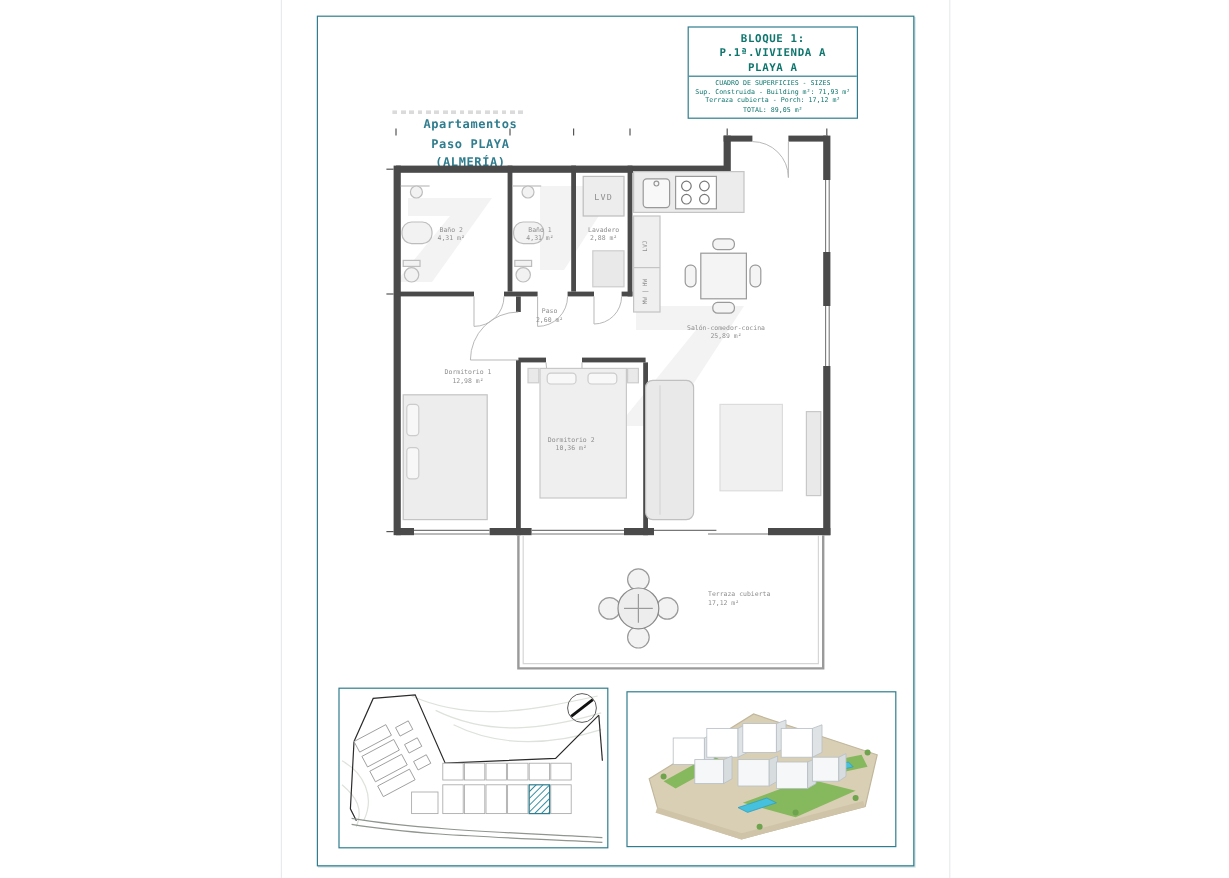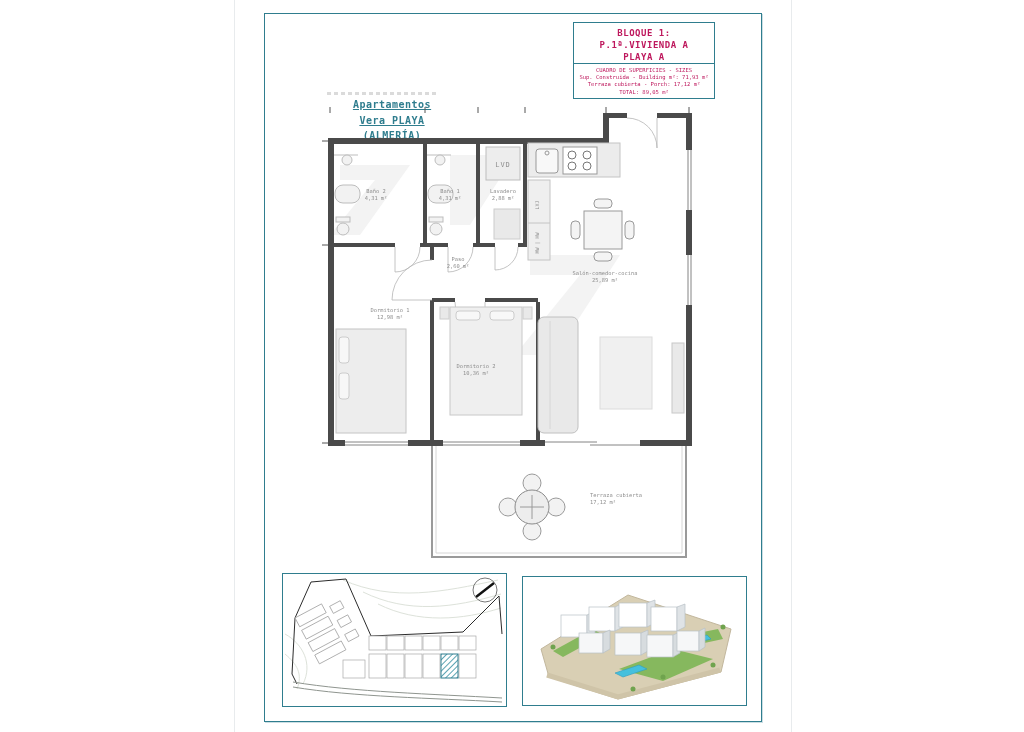--- a/index.html
+++ b/index.html
@@ -4,28 +4,28 @@
 <style>
   html,body{margin:0;padding:0;background:#fff;}
   #page{position:relative;width:1024px;height:732px;background:#ffffff;overflow:hidden;
         font-family:"DejaVu Sans Mono", monospace;}
   .sheet{position:absolute;left:234px;top:0;width:556px;height:732px;background:#fff;
          border-left:1px solid #e8ebed;border-right:1px solid #e8ebed;}
   .frame{position:absolute;left:264px;top:13px;width:496px;height:707px;
          border:1.5px solid #2f7d8e;box-shadow:1px 1px 0 rgba(47,125,142,.25);}
   
   .title-block{position:absolute;left:573px;top:22px;width:140px;height:75px;
-               border:1px solid #2f7d8e;background:#fff;color:#be185d;text-align:center;}
+               border:1px solid #2f7d8e;background:#fff;color:#0f766e;text-align:center;}
   .tb-top{padding-top:4px;height:36px;border-bottom:1px solid #2f7d8e;}
   .tb-top div{font-size:9px;font-weight:bold;line-height:12px;letter-spacing:.5px;}
   .tb-bottom{padding-top:3px;}
   .tb-bottom div{font-size:5.5px;line-height:7.2px;transform-origin:center;}
   
   .project{position:absolute;left:318px;top:97px;width:148px;text-align:center;
-           color:#2f7d8e;font-weight:bold;font-size:10px;line-height:15.5px;letter-spacing:.5px;text-decoration:underline;}
+           color:#2f7d8e;font-weight:bold;font-size:10px;line-height:15.5px;letter-spacing:.5px;}
   .fineprint{position:absolute;left:327px;top:92px;width:112px;height:3px;opacity:.55;
              background:repeating-linear-gradient(90deg,#bdbdbd 0 4px,transparent 4px 7px);}
   
   .site-box{position:absolute;left:282px;top:573px;width:223px;height:132px;border:1px solid #2f7d8e;background:#fff;}
   .render-box{position:absolute;left:522px;top:576px;width:223px;height:128px;border:1.5px solid #2f7d8e;background:#fff;}
   svg{display:block;}
   .plansvg{position:absolute;left:300px;top:105px;}
   text{font-family:"DejaVu Sans Mono", monospace;}
   .roomname,.roomarea{fill:#8f8f8f;font-size:5.4px;}
   .appl{fill:#8f8f8f;}
@@ -48,21 +48,21 @@
       <div>Sup. Construida - Building m²: 71,93 m²</div>
       <div>Terraza cubierta - Porch: 17,12 m²</div>
       <div>TOTAL: 89,05 m²</div>
     </div>
   </div>
 
   <div class="fineprint"></div>
 
   <div class="project">
     <div>Apartamentos</div>
-    <div>Vera PLAYA</div>
+    <div>Paso PLAYA</div>
     <div>(ALMERÍA)</div>
   </div>
 
   <svg class="plansvg" width="420" height="465" viewBox="0 0 420 465">
 
     <g fill="#f3f3f3">
       <polygon points="40,60 110,60 60,130 90,130 30,130 75,75 40,75"></polygon>
       <polygon points="230,150 320,150 255,250 295,250 215,250 280,170 230,170"></polygon>
       <polygon points="150,50 215,50 170,120 150,120"></polygon>
     </g>

